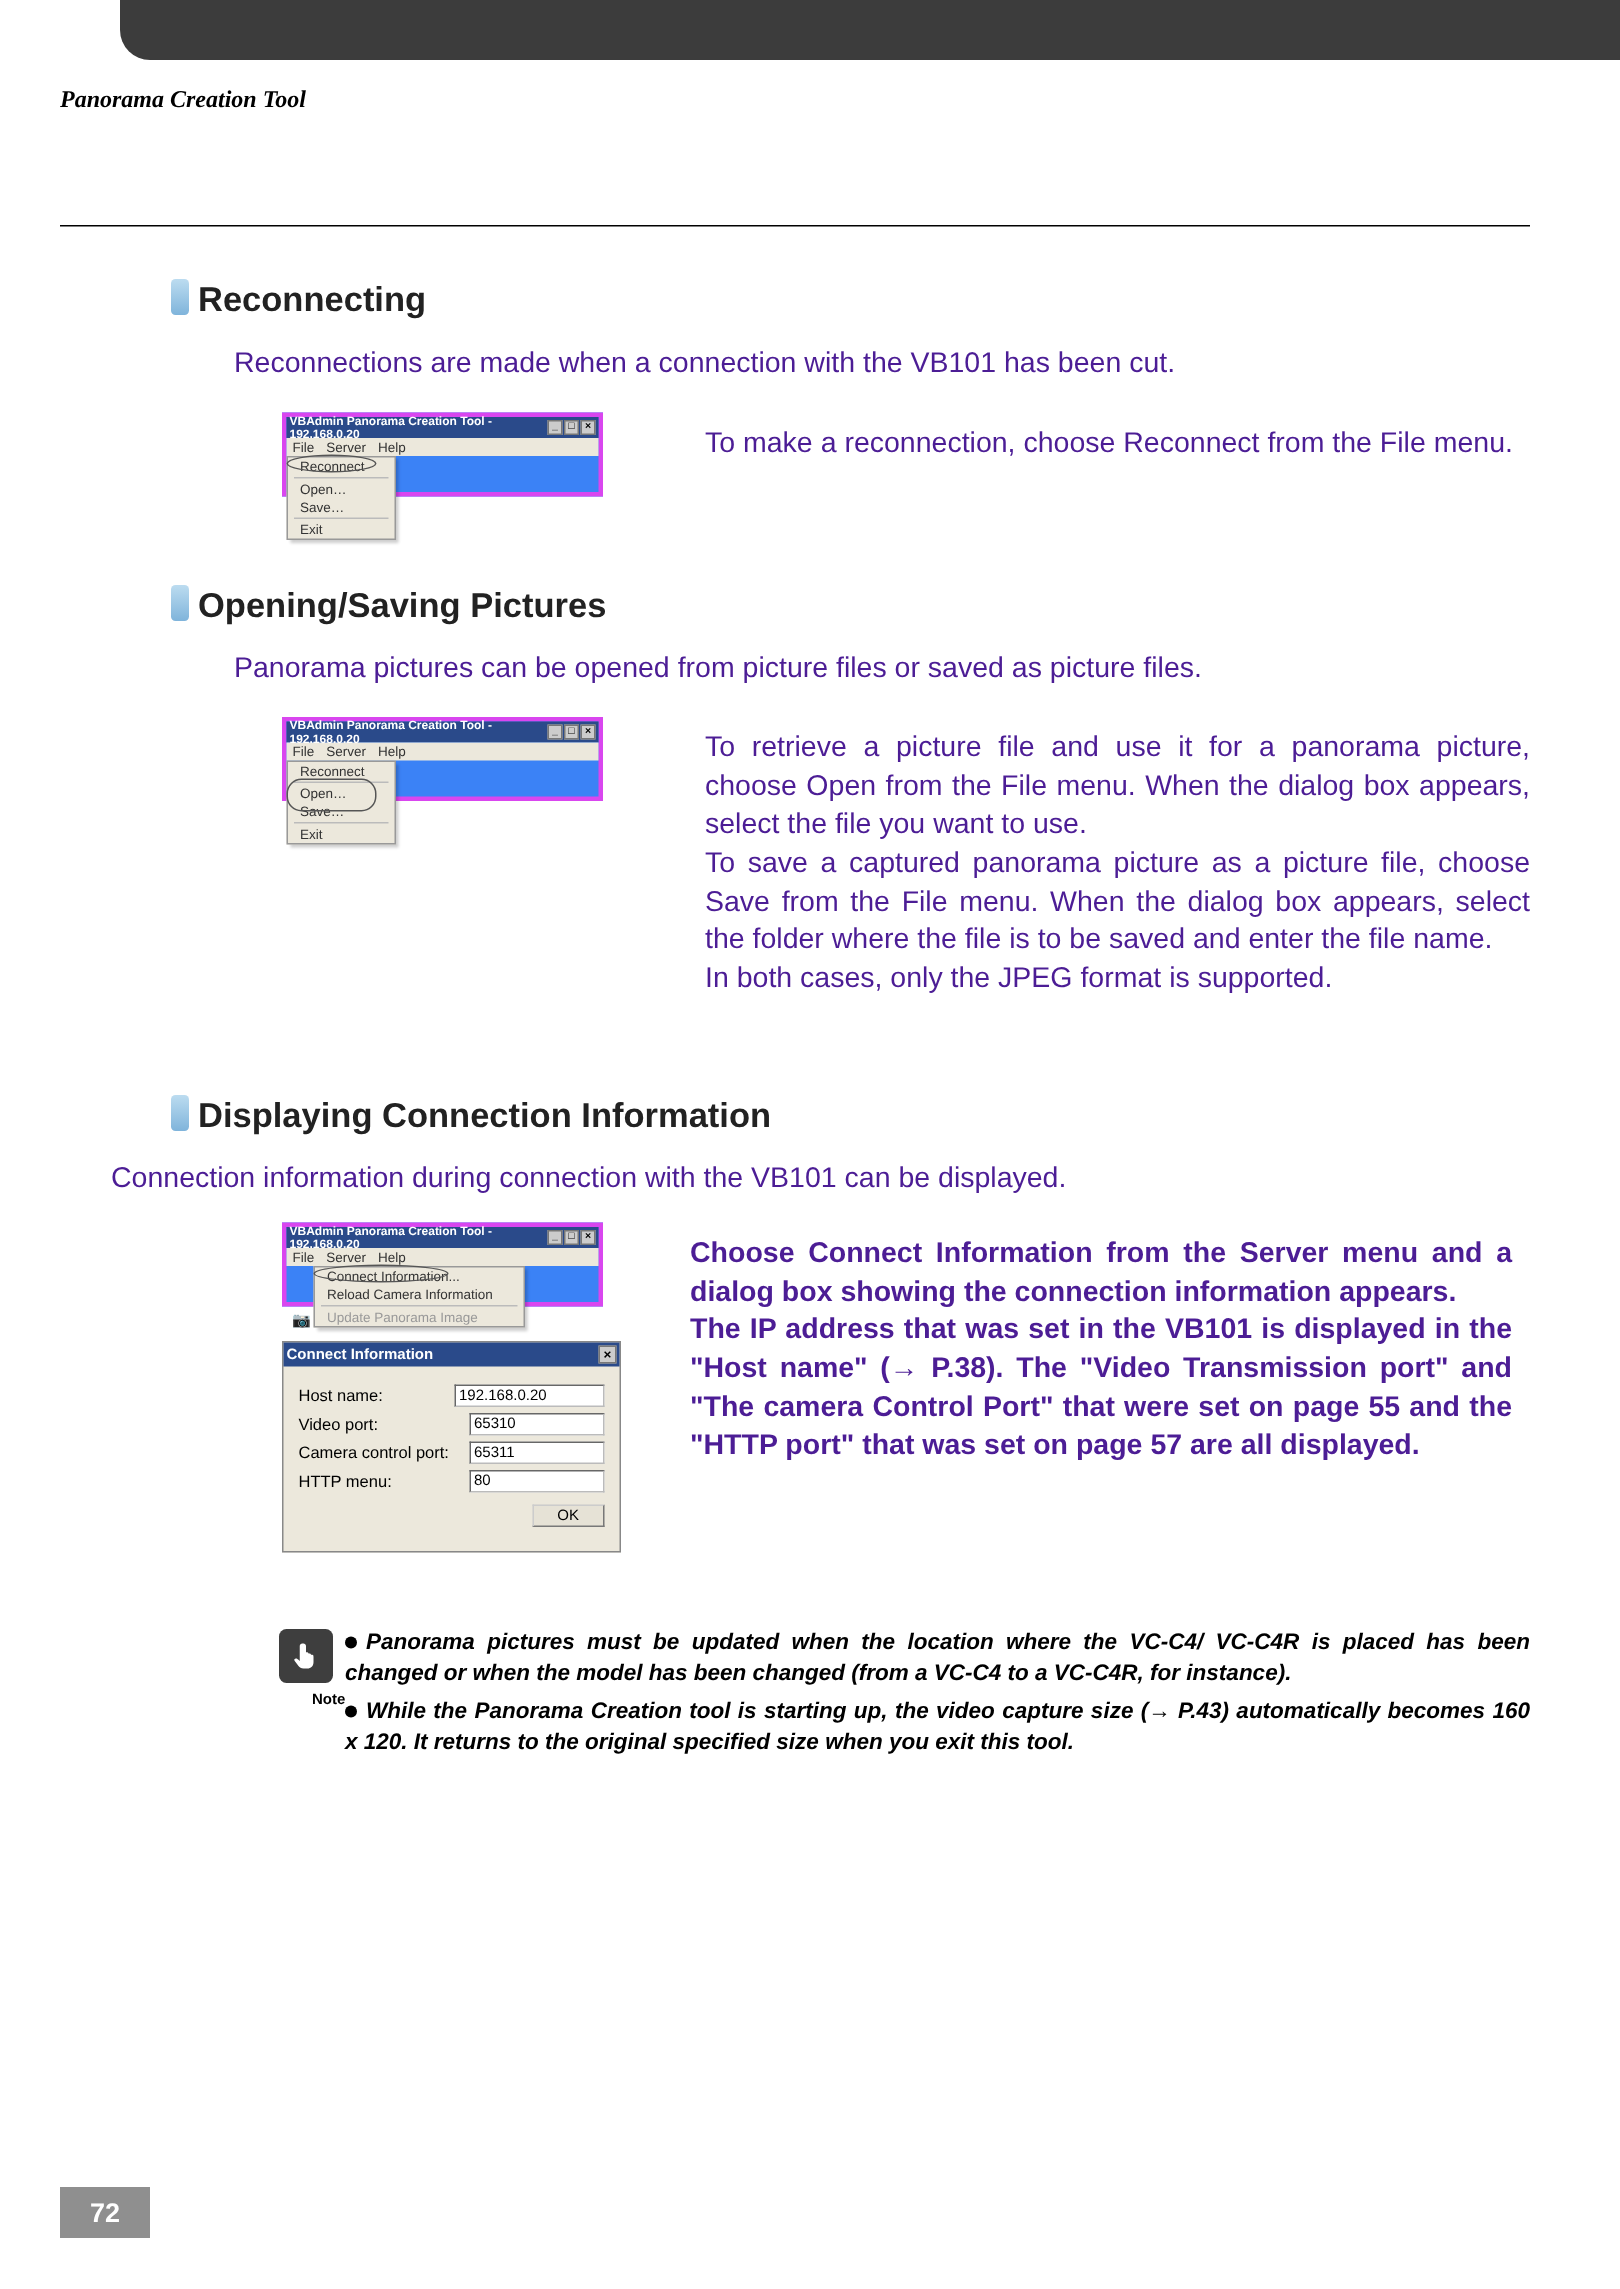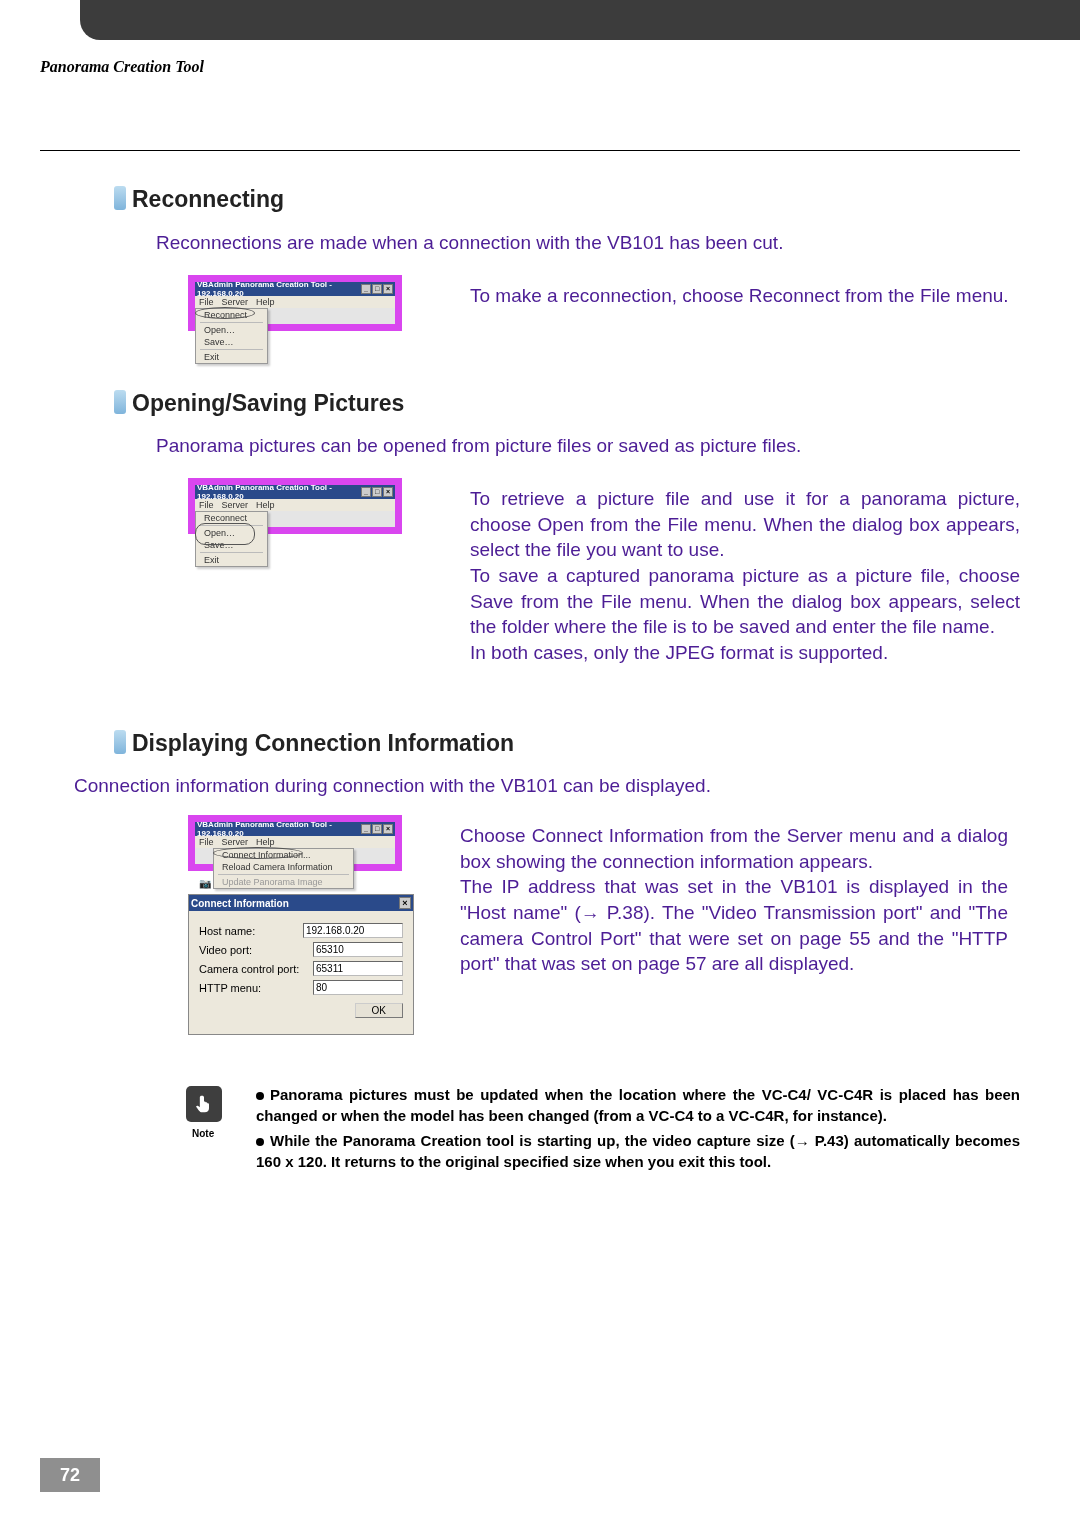--- a/index.html
+++ b/index.html
@@ -8,21 +8,21 @@
   .top-banner { position: absolute; top: 0; left: 80px; right: 0; height: 40px; background: #3c3c3c; border-bottom-left-radius: 20px; }
   .header-title { position: absolute; top: 58px; left: 40px; font-style: italic; font-weight: bold; font-size: 16px; font-family: Georgia, 'Times New Roman', serif; }
   .header-rule { position: absolute; top: 150px; left: 40px; right: 60px; height: 1px; background: #000; }
 
   .section-heading { position: absolute; left: 120px; font-size: 23px; font-weight: bold; color: #222; }
   .section-heading .bullet { position: absolute; left: -6px; top: 0; width: 12px; height: 24px; border-radius: 3px; background: linear-gradient(#bcdcf0, #7fb4db); display: inline-block; }
   .section-heading .txt { margin-left: 12px; }
 
   .body-text { position: absolute; font-size: 19px; line-height: 1.35; color: #4c1d95; }
 
-  .screenshot-box { position: absolute; border: 7px solid #d946ef; background: #e5e5e5; font-size: 10px; color: #333; }
+  .screenshot-box { position: absolute; border: 3px solid #d946ef; background: #3b82f6; font-size: 10px; color: #333; }
   .titlebar { display: flex; align-items: center; justify-content: space-between; height: 14px; background: linear-gradient(#2a4a8a, #2a4a8a); color: #fff; padding: 0 2px; font-size: 8px; font-weight: bold; }
   .titlebar .winbtns { display: flex; gap: 1px; }
   .titlebar .winbtn { width: 10px; height: 10px; background: #ccc; border: 1px solid #777; line-height: 8px; text-align: center; color: #000; font-size: 7px; }
   .menubar { display: flex; gap: 8px; background: #ece8dc; padding: 1px 4px; font-size: 9px; }
   .dropdown { background: #ece8dc; border: 1px solid #999; box-shadow: 2px 2px 2px rgba(0,0,0,.2); display: inline-block; min-width: 70px; }
   .dropdown-item { padding: 1px 20px 1px 8px; font-size: 9px; white-space: nowrap; }
   .dropdown-sep { height: 1px; background: #bbb; margin: 1px 4px; }
   .highlight-oval { position: absolute; border: 1px solid #555; border-radius: 50%; width: 60px; height: 12px; }
   .highlight-oval.big { width: 90px; height: 12px; }
   .highlight-oval.two { height: 22px; width: 60px; border-radius: 10px; }
@@ -181,29 +181,29 @@
       </div>
       <div class="row">
         <label>HTTP menu:</label>
         <input type="text" value="80" style="">
       </div>
       <button class="ok">OK</button>
       <div style="clear:both;"></div>
     </div>
   </div>
 
-  <div class="body-text" style="top:823px; left:460px; right:72px; text-align: justify; white-space: pre-line;">Choose Connect Information from the Server menu and a dialog box showing the connection information appears.
+  <div class="body-text" style="top:823px; left:460px; right:72px; text-align: justify; white-space: pre-line; font-weight: bold;">Choose Connect Information from the Server menu and a dialog box showing the connection information appears.
 The IP address that was set in the VB101 is displayed in the "Host name" (→ P.38). The "Video Transmission port" and "The camera Control Port" that were set on page 55 and the "HTTP port" that was set on page 57 are all displayed.</div>
 
   <div class="note-icon" style="top:1086px; left:186px;">
     <svg viewBox="0 0 24 24">
         <path d="M10 2c1 0 2 .8 2 2v5h1c1 0 1 1 1 1h1c1 0 1 1 1 1h1c1 0 1 1 1 2v4c0 3-2 5-5 5h-3c-2 0-3-1-4-2l-3-4c-1-1 0-2 1-2 .7 0 1 .3 2 1l1 1V4c0-1.2 1-2 2-2z"></path>
       </svg>
   </div>
-  <div class="note-label" style="top:1128px; left:192px;">Note</div>
-
-  <div class="note-text" style="top:1084px; left:256px; right:60px;">
+  <div class="note-label" style="top:1128px; left:208px;">Note</div>
+
+  <div class="note-text" style="top:1084px; left:230px; right:60px;font-style:italic;">
     <div><span class="dot"></span><span>Panorama pictures must be updated when the location where the VC-C4/ VC-C4R is placed has been changed or when the model has been changed (from a VC-C4 to a VC-C4R, for instance).</span></div>
     <div style="margin-top:4px;"><span class="dot"></span><span>While the Panorama Creation tool is starting up, the video capture size (→ P.43) automatically becomes 160 x 120. It returns to the original specified size when you exit this tool.</span></div>
   </div>
 
   <div class="page-number">72</div>
 </div>
 
 </body></html>

